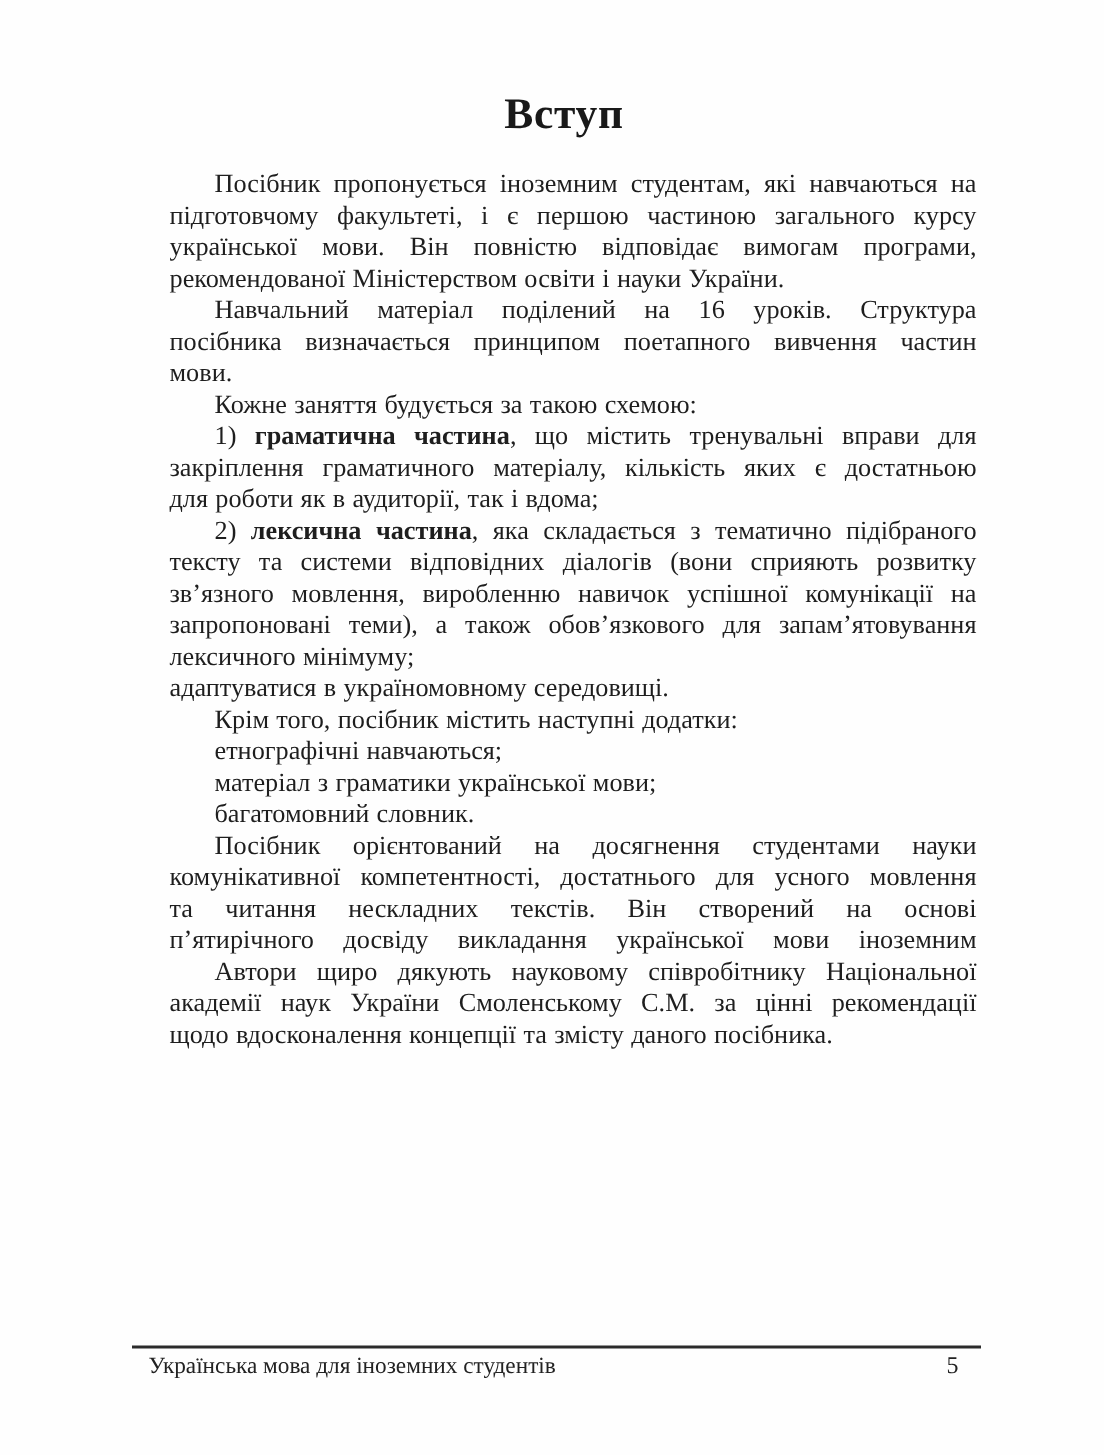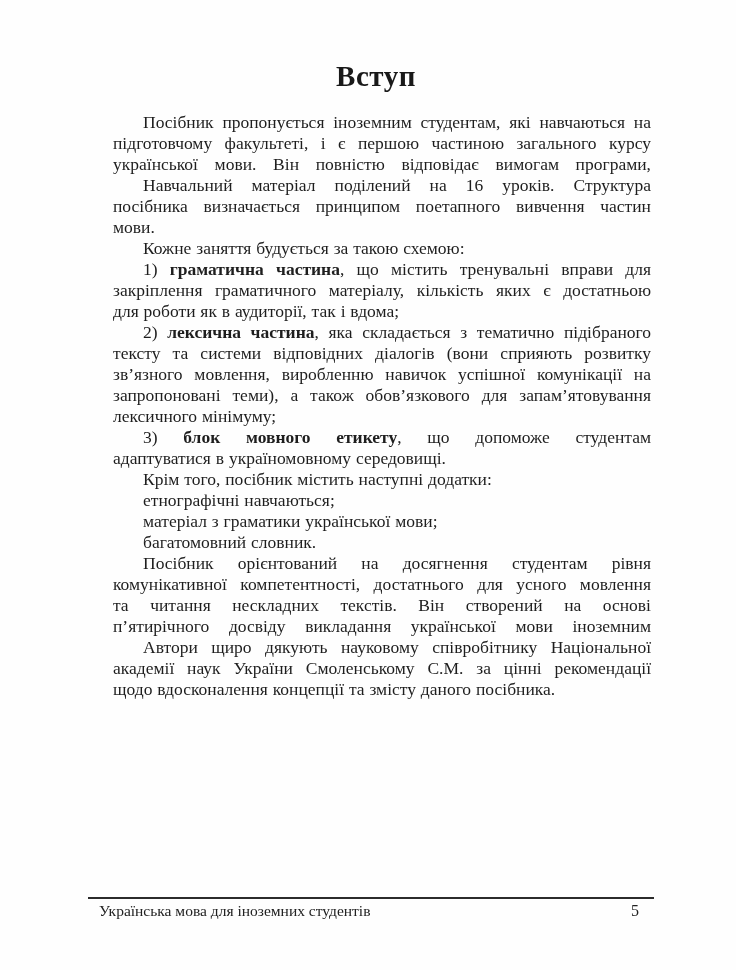--- a/index.html
+++ b/index.html
@@ -75,20 +75,21 @@
 <body>
 
 <div class="page">
   <h1 class="title">Вступ</h1>
 
   <div class="content" id="content">
       <div class="para">
         <div class="ln just ind"><span>Посібник пропонується іноземним студентам, які навчаються на</span></div>
         <div class="ln just"><span>підготовчому факультеті, і є першою частиною загального курсу</span></div>
         <div class="ln just"><span>української мови. Він повністю відповідає вимогам програми,</span></div>
+        <div class="ln"><span>рекомендованої Міністерством освіти і науки України.</span></div>
       </div>
       <div class="para">
         <div class="ln just ind"><span>Навчальний матеріал поділений на 16 уроків. Структура</span></div>
         <div class="ln just"><span>посібника визначається принципом поетапного вивчення частин</span></div>
         <div class="ln"><span>мови.</span></div>
       </div>
       <div class="para">
         <div class="ln ind"><span>Кожне заняття будується за такою схемою:</span></div>
       </div>
       <div class="para">
@@ -97,37 +98,36 @@
         <div class="ln"><span>для роботи як в аудиторії, так і вдома;</span></div>
       </div>
       <div class="para">
         <div class="ln just ind"><span>2) </span><span class="b">лексична частина</span><span>, яка складається з тематично підібраного</span></div>
         <div class="ln just"><span>тексту та системи відповідних діалогів (вони сприяють розвитку</span></div>
         <div class="ln just"><span>зв’язного мовлення, виробленню навичок успішної комунікації на</span></div>
         <div class="ln just"><span>запропоновані теми), а також обов’язкового для запам’ятовування</span></div>
         <div class="ln"><span>лексичного мінімуму;</span></div>
       </div>
       <div class="para">
-        <div class="ln just ind"><span>3) </span><span class="b">блок мовного етикету</span><span>, що допоможе студентам</span></div>
         <div class="ln"><span>адаптуватися в україномовному середовищі.</span></div>
       </div>
       <div class="para">
         <div class="ln ind"><span>Крім того, посібник містить наступні додатки:</span></div>
       </div>
       <div class="para">
         <div class="ln ind"><span>етнографічні навчаються;</span></div>
       </div>
       <div class="para">
         <div class="ln ind"><span>матеріал з граматики української мови;</span></div>
       </div>
       <div class="para">
         <div class="ln ind"><span>багатомовний словник.</span></div>
       </div>
       <div class="para">
-        <div class="ln just ind"><span>Посібник орієнтований на досягнення студентам рівня</span></div>
+        <div class="ln just ind"><span>Посібник орієнтований на досягнення студентами науки</span></div>
         <div class="ln just"><span>комунікативної компетентності, достатнього для усного мовлення</span></div>
         <div class="ln just"><span>та читання нескладних текстів. Він створений на основі</span></div>
         <div class="ln just"><span>п’ятирічного досвіду викладання української мови іноземним</span></div>
       </div>
       <div class="para">
         <div class="ln just ind"><span>Автори щиро дякують науковому співробітнику Національної</span></div>
         <div class="ln just"><span>академії наук України Смоленському С.М. за цінні рекомендації</span></div>
         <div class="ln"><span>щодо вдосконалення концепції та змісту даного посібника.</span></div>
       </div>
     </div>

